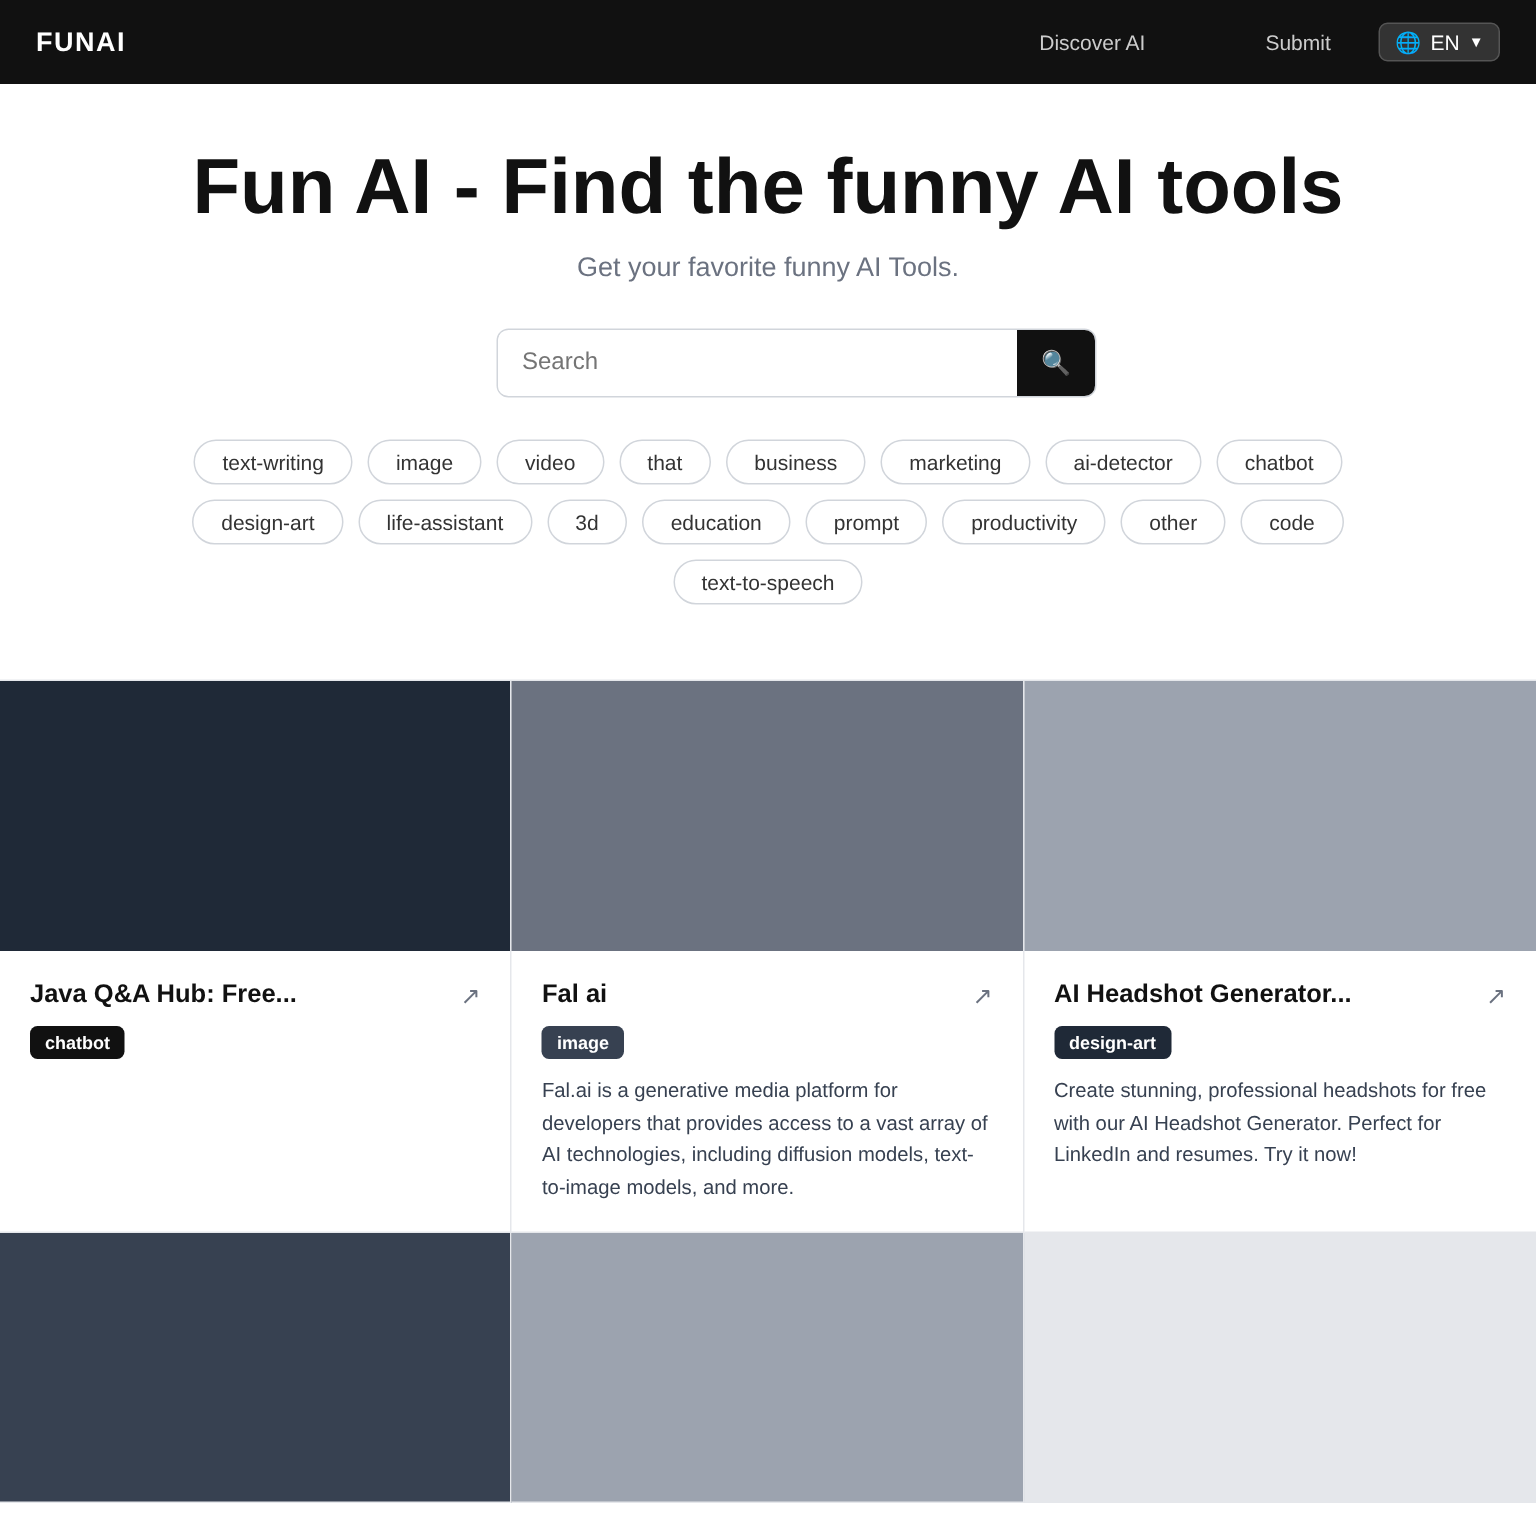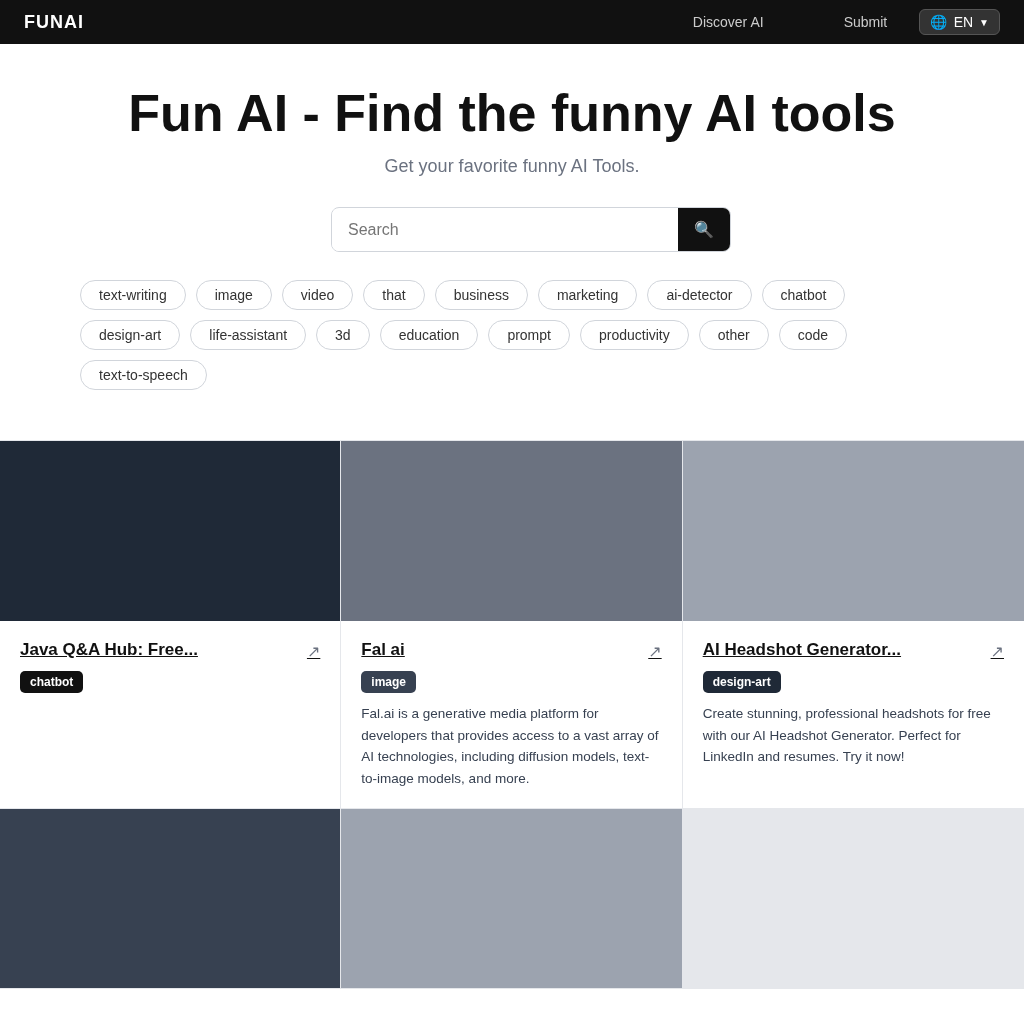--- a/index.html
+++ b/index.html
@@ -1,21 +1,21 @@
 <!DOCTYPE html>
 <html><head>
   <meta charset="utf-8">
   <style>
     * { margin: 0; padding: 0; box-sizing: border-box; }
     body { font-family: -apple-system, BlinkMacSystemFont, 'Segoe UI', sans-serif; background: #fff; color: #111; }
 
     
     .navbar {
       background: #111;
-      height: 44px;
+      height: 56px;
       display: flex;
       align-items: center;
       justify-content: space-between;
       padding: 0 24px;
     }
     .navbar-logo {
       color: #fff;
       font-weight: 800;
       font-size: 18px;
       letter-spacing: 1px;
@@ -96,20 +96,21 @@
       display: flex;
       align-items: center;
       justify-content: center;
     }
     .search-btn-icon { color: #fff; font-size: 16px; }
 
     
     .tags-container {
       display: flex;
       flex-wrap: wrap;
+      justify-content: center;
       gap: 10px;
       padding: 0 60px 20px;
     }
     .tag {
       border: 1.5px solid #d1d5db;
       border-radius: 999px;
       padding: 6px 18px;
       font-size: 14px;
       color: #333;
       cursor: pointer;
@@ -146,21 +147,20 @@
       display: flex;
       flex-direction: column;
       gap: 10px;
       flex: 1;
     }
     .card-title-row {
       display: flex;
       align-items: flex-end;
       justify-content: space-between;
       gap: 8px;
-      text-decoration: underline;
     }
     .card-title {
       font-size: 17px;
       font-weight: 700;
       color: #111;
       line-height: 1.3;
     }
     .external-link-icon {
       color: #6b7280;
       font-size: 16px;

